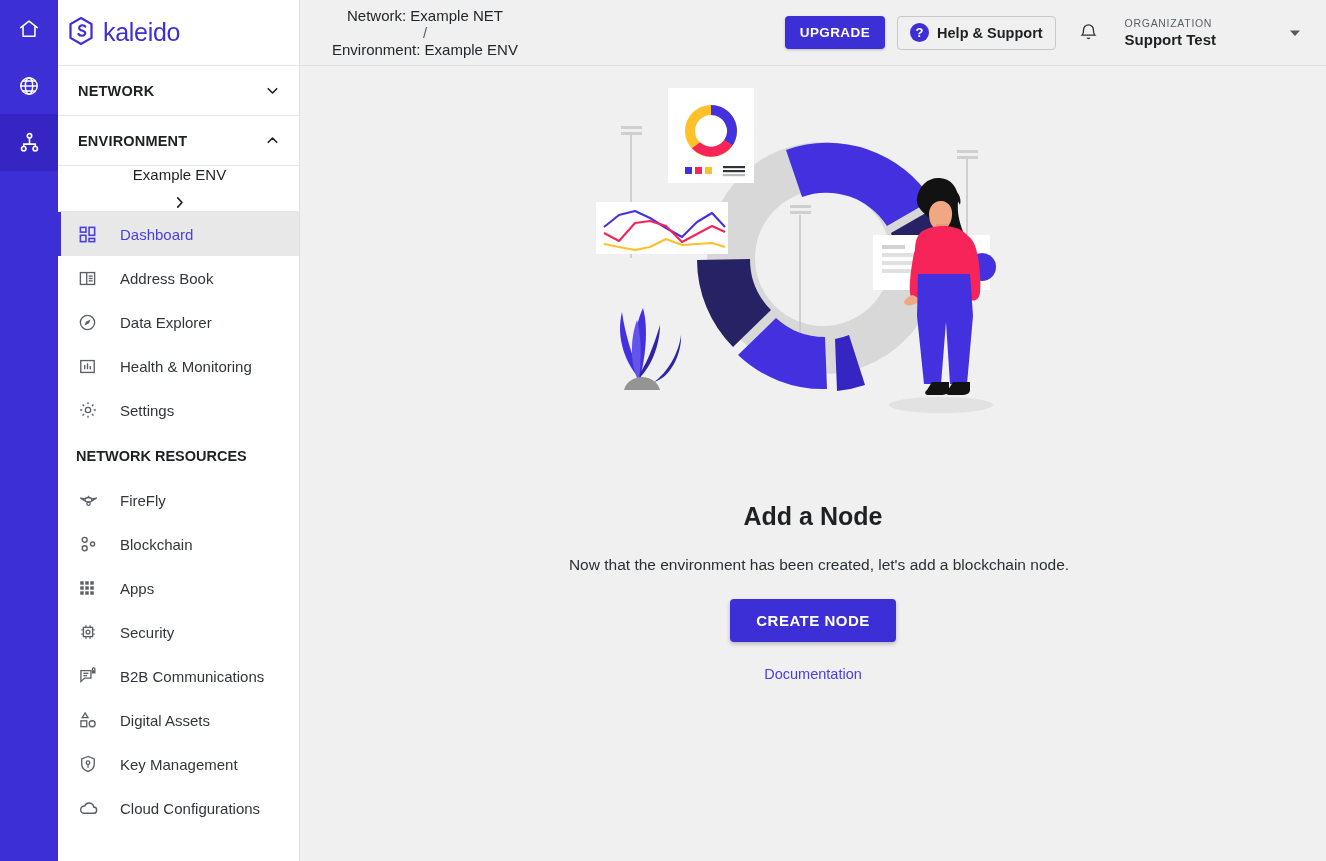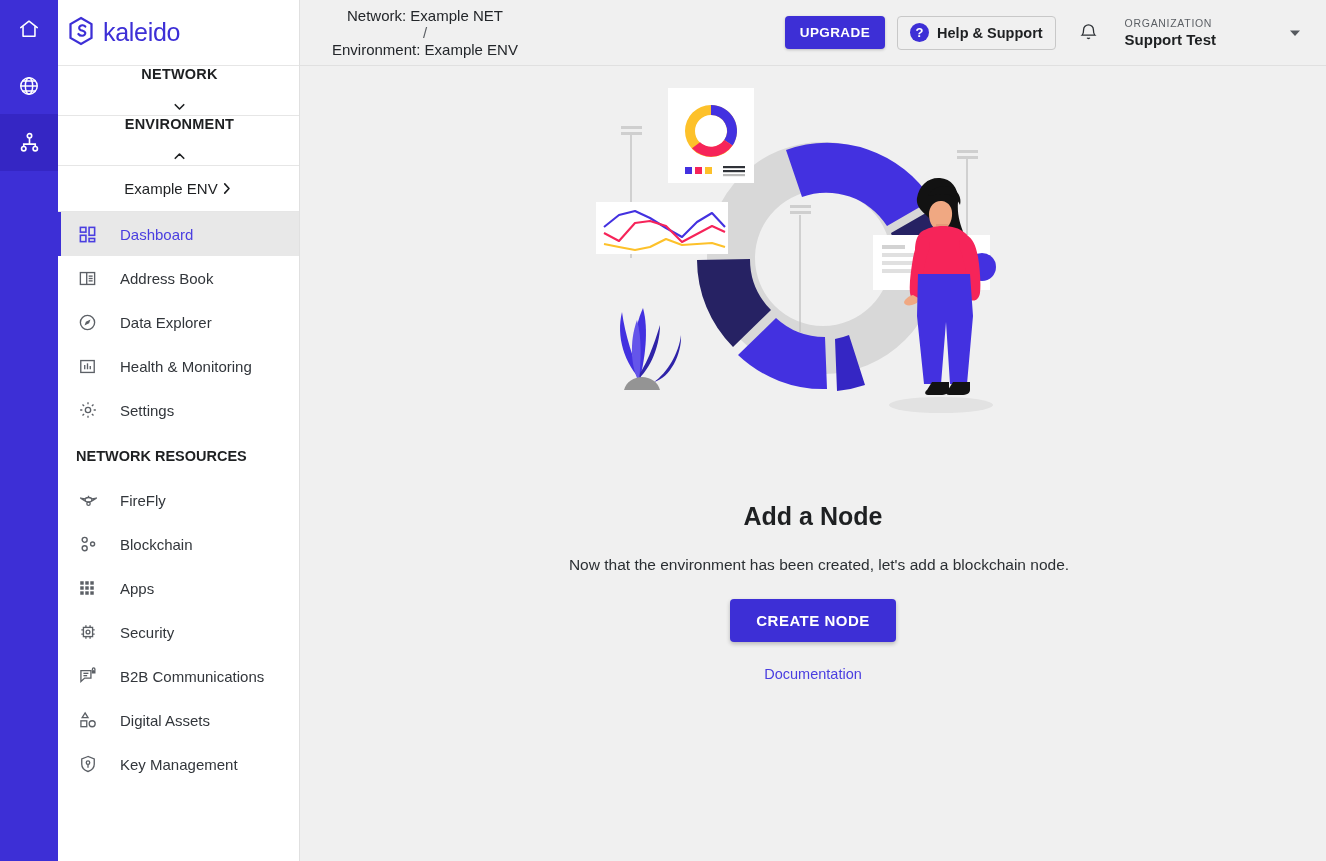--- a/index.html
+++ b/index.html
@@ -42,30 +42,30 @@
   .brand-text {
     font-size: 25px; color: #3d2fd6; font-weight: 400;
     letter-spacing: -0.3px; margin-left: 7px;
   }
   .section-head {
     height: 50px; display: flex; align-items: center;
     padding: 0 18px 0 20px;
     border-bottom: 1px solid #e6e6e6;
     cursor: pointer;
     justify-content: space-between;
-    flex-direction: column;
   }
   .section-head span.lbl {
     font-size: 14.5px; font-weight: bold; color: #1e2022; letter-spacing: 0.2px;
   }
   .chev { color: #1e2022; display: flex; align-items: center; }
   .env-row {
-    height: 46px; display: flex; align-items: center; justify-content: center;
+    height: 46px; display: flex; align-items: center; justify-content: space-between;
     padding: 0 18px 0 20px; cursor: pointer;
     border-bottom: 1px solid #e6e6e6;
+    flex-direction: column;
   }
   .env-row span.lbl { font-size: 15px; color: #1e2022; }
 
   .nav-item {
     height: 44px; display: flex; align-items: center;
     padding-left: 20px; cursor: pointer; position: relative;
     color: #4a4f55;
   }
   .nav-item .ic { width: 26px; display: flex; align-items: center; color: #5c6066; }
   .nav-item .txt { font-size: 15px; margin-left: 16px; color: #32363b; }
@@ -357,20 +357,28 @@
       <span class="ic">
         <svg width="20" height="20" viewBox="0 0 24 24" fill="none" stroke="currentColor" stroke-width="1.6">
           <path d="M12 3 4.5 6v6.2c0 4.2 3.2 7.3 7.5 8.8 4.3-1.5 7.5-4.6 7.5-8.8V6z"></path>
           <circle cx="12" cy="10.4" r="2.1"></circle>
             <path d="M12 12.5v4"></path>
         </svg>
       </span>
       <span class="txt">Key Management</span>
     </div>
 
+    <div class="nav-item">
+      <span class="ic">
+        <svg width="21" height="21" viewBox="0 0 24 24" fill="none" stroke="currentColor" stroke-width="1.6">
+          <path d="M6.8 17.5h10.7a3.6 3.6 0 0 0 .4-7.2 5.3 5.3 0 0 0-10.2-1.2A3.9 3.9 0 0 0 6.8 17.5z"></path>
+        </svg>
+      </span>
+      <span class="txt">Cloud Configurations</span>
+    </div>
   </div>
 
   <div class="main">
 
     <div class="topbar">
       <div class="crumbs">
         <a>Network: Example NET</a>
         <span class="sep">/</span>
         <a>Environment: Example ENV</a>
       </div>

